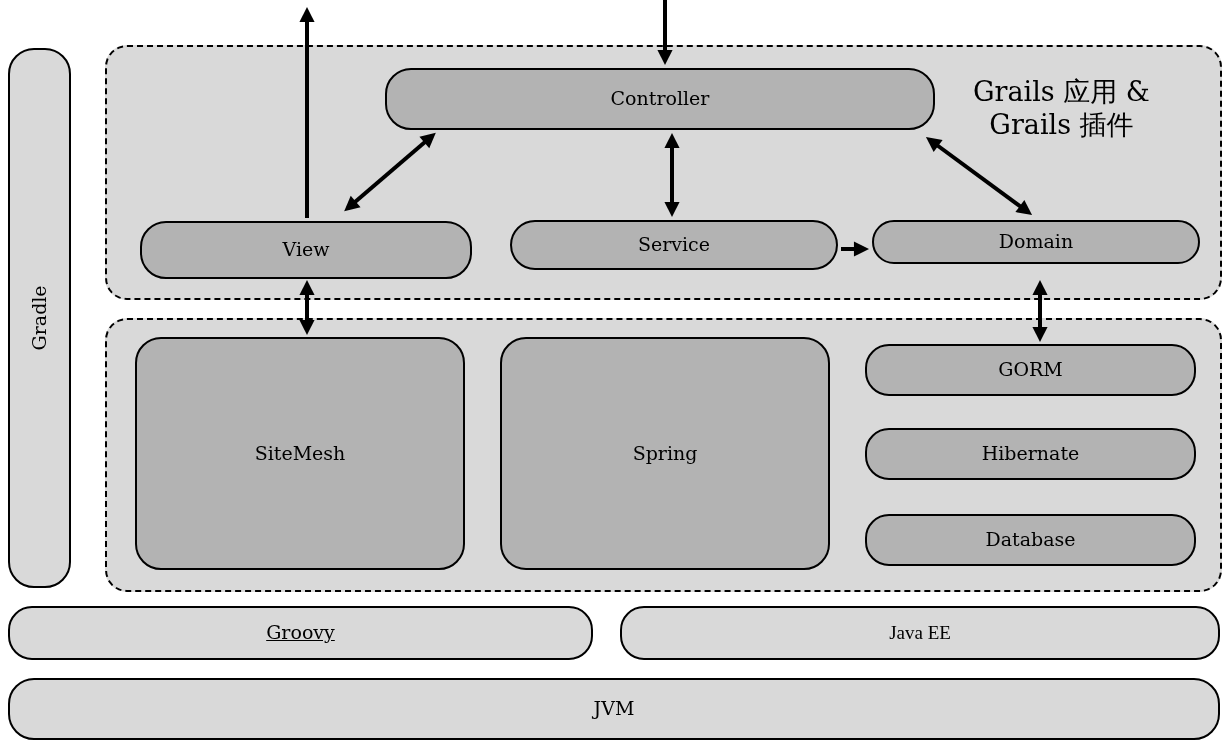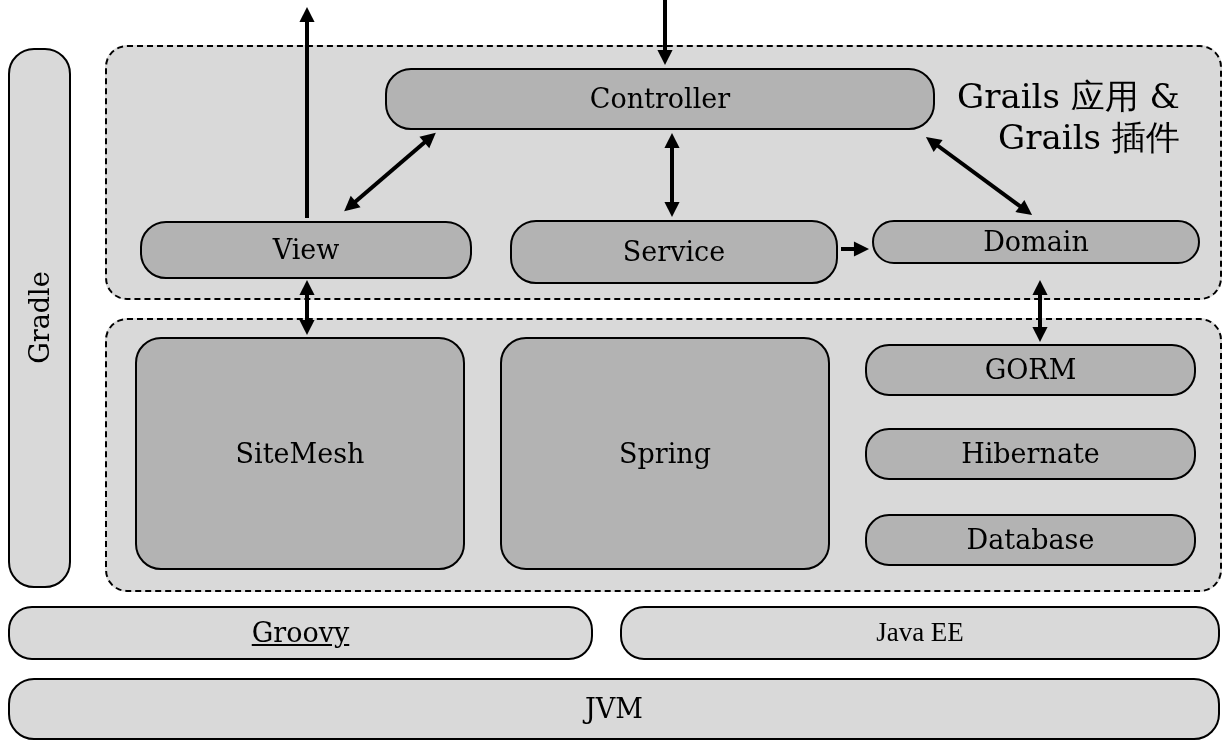--- a/index.html
+++ b/index.html
@@ -12,38 +12,39 @@
     font-family: "DejaVu Serif", "Liberation Serif", serif;
     color: #000;
     overflow: hidden;
   }
   .shape {
     position: absolute;
     border: 2.5px solid var(--outline, #000000);
     display: flex;
     align-items: center;
     justify-content: center;
-    font-size: 27px;
+    font-size: 19px;
     line-height: 1.15;
     text-align: right;
   }
   .light { background: var(--layer_fill, #d9d9d9); }
   .dark  { background: var(--box_fill, #b3b3b3); }
   .dashed { border-style: dashed; }
   .vtext {
     transform: rotate(-90deg);
     white-space: nowrap;
     display: block;
   }
   .caption {
     position: absolute;
-    font-size: 34px;
+    font-size: 27px;
     line-height: 1.22;
-    text-align: right;
+    text-align: center;
     white-space: nowrap;
+    margin-left: 16px;
   }
   svg.arrows {
     position: absolute;
     left: 0; top: 0;
     width: 1228px; height: 748px;
     z-index: 10;
     pointer-events: none;
   }
   svg.arrows line { stroke: var(--outline, #000000); stroke-width: 4; }
 </style>
@@ -60,21 +61,21 @@
   </div>
 
   <div class="shape dark" style="left:385px; top:68px; width:550px; height:62px; border-radius:26px;">Controller</div>
 
   <div class="caption" style="left:957px; top:76px;">
     <div>Grails 应用 &amp;</div>
     <div>Grails 插件</div>
   </div>
 
   <div class="shape dark" style="left:140px; top:221px; width:332px; height:58px; border-radius:26px;">View</div>
-  <div class="shape dark" style="left:510px; top:220px; width:328px; height:64px; border-radius:26px;">Service</div>
+  <div class="shape dark" style="left:510px; top:220px; width:328px; height:50px; border-radius:26px;">Service</div>
   <div class="shape dark" style="left:872px; top:220px; width:328px; height:44px; border-radius:26px;">Domain</div>
 
   <div class="shape dark" style="left:500px; top:337px; width:330px; height:233px; border-radius:26px;">Spring</div>
   <div class="shape dark" style="left:135px; top:337px; width:330px; height:233px; border-radius:26px;">SiteMesh</div>
   <div class="shape dark" style="left:865px; top:344px; width:331px; height:52px; border-radius:24px;">GORM</div>
   <div class="shape dark" style="left:865px; top:428px; width:331px; height:52px; border-radius:24px;">Hibernate</div>
   <div class="shape dark" style="left:865px; top:514px; width:331px; height:52px; border-radius:24px;">Database</div>
 
   <div class="shape light" style="left:8px; top:606px; width:585px; height:54px; border-radius:24px;text-decoration:underline;">Groovy</div>
   <div class="shape light" style="left:620px; top:606px; width:600px; height:54px; border-radius:24px;font-family:Liberation Serif, serif;">Java EE</div>

